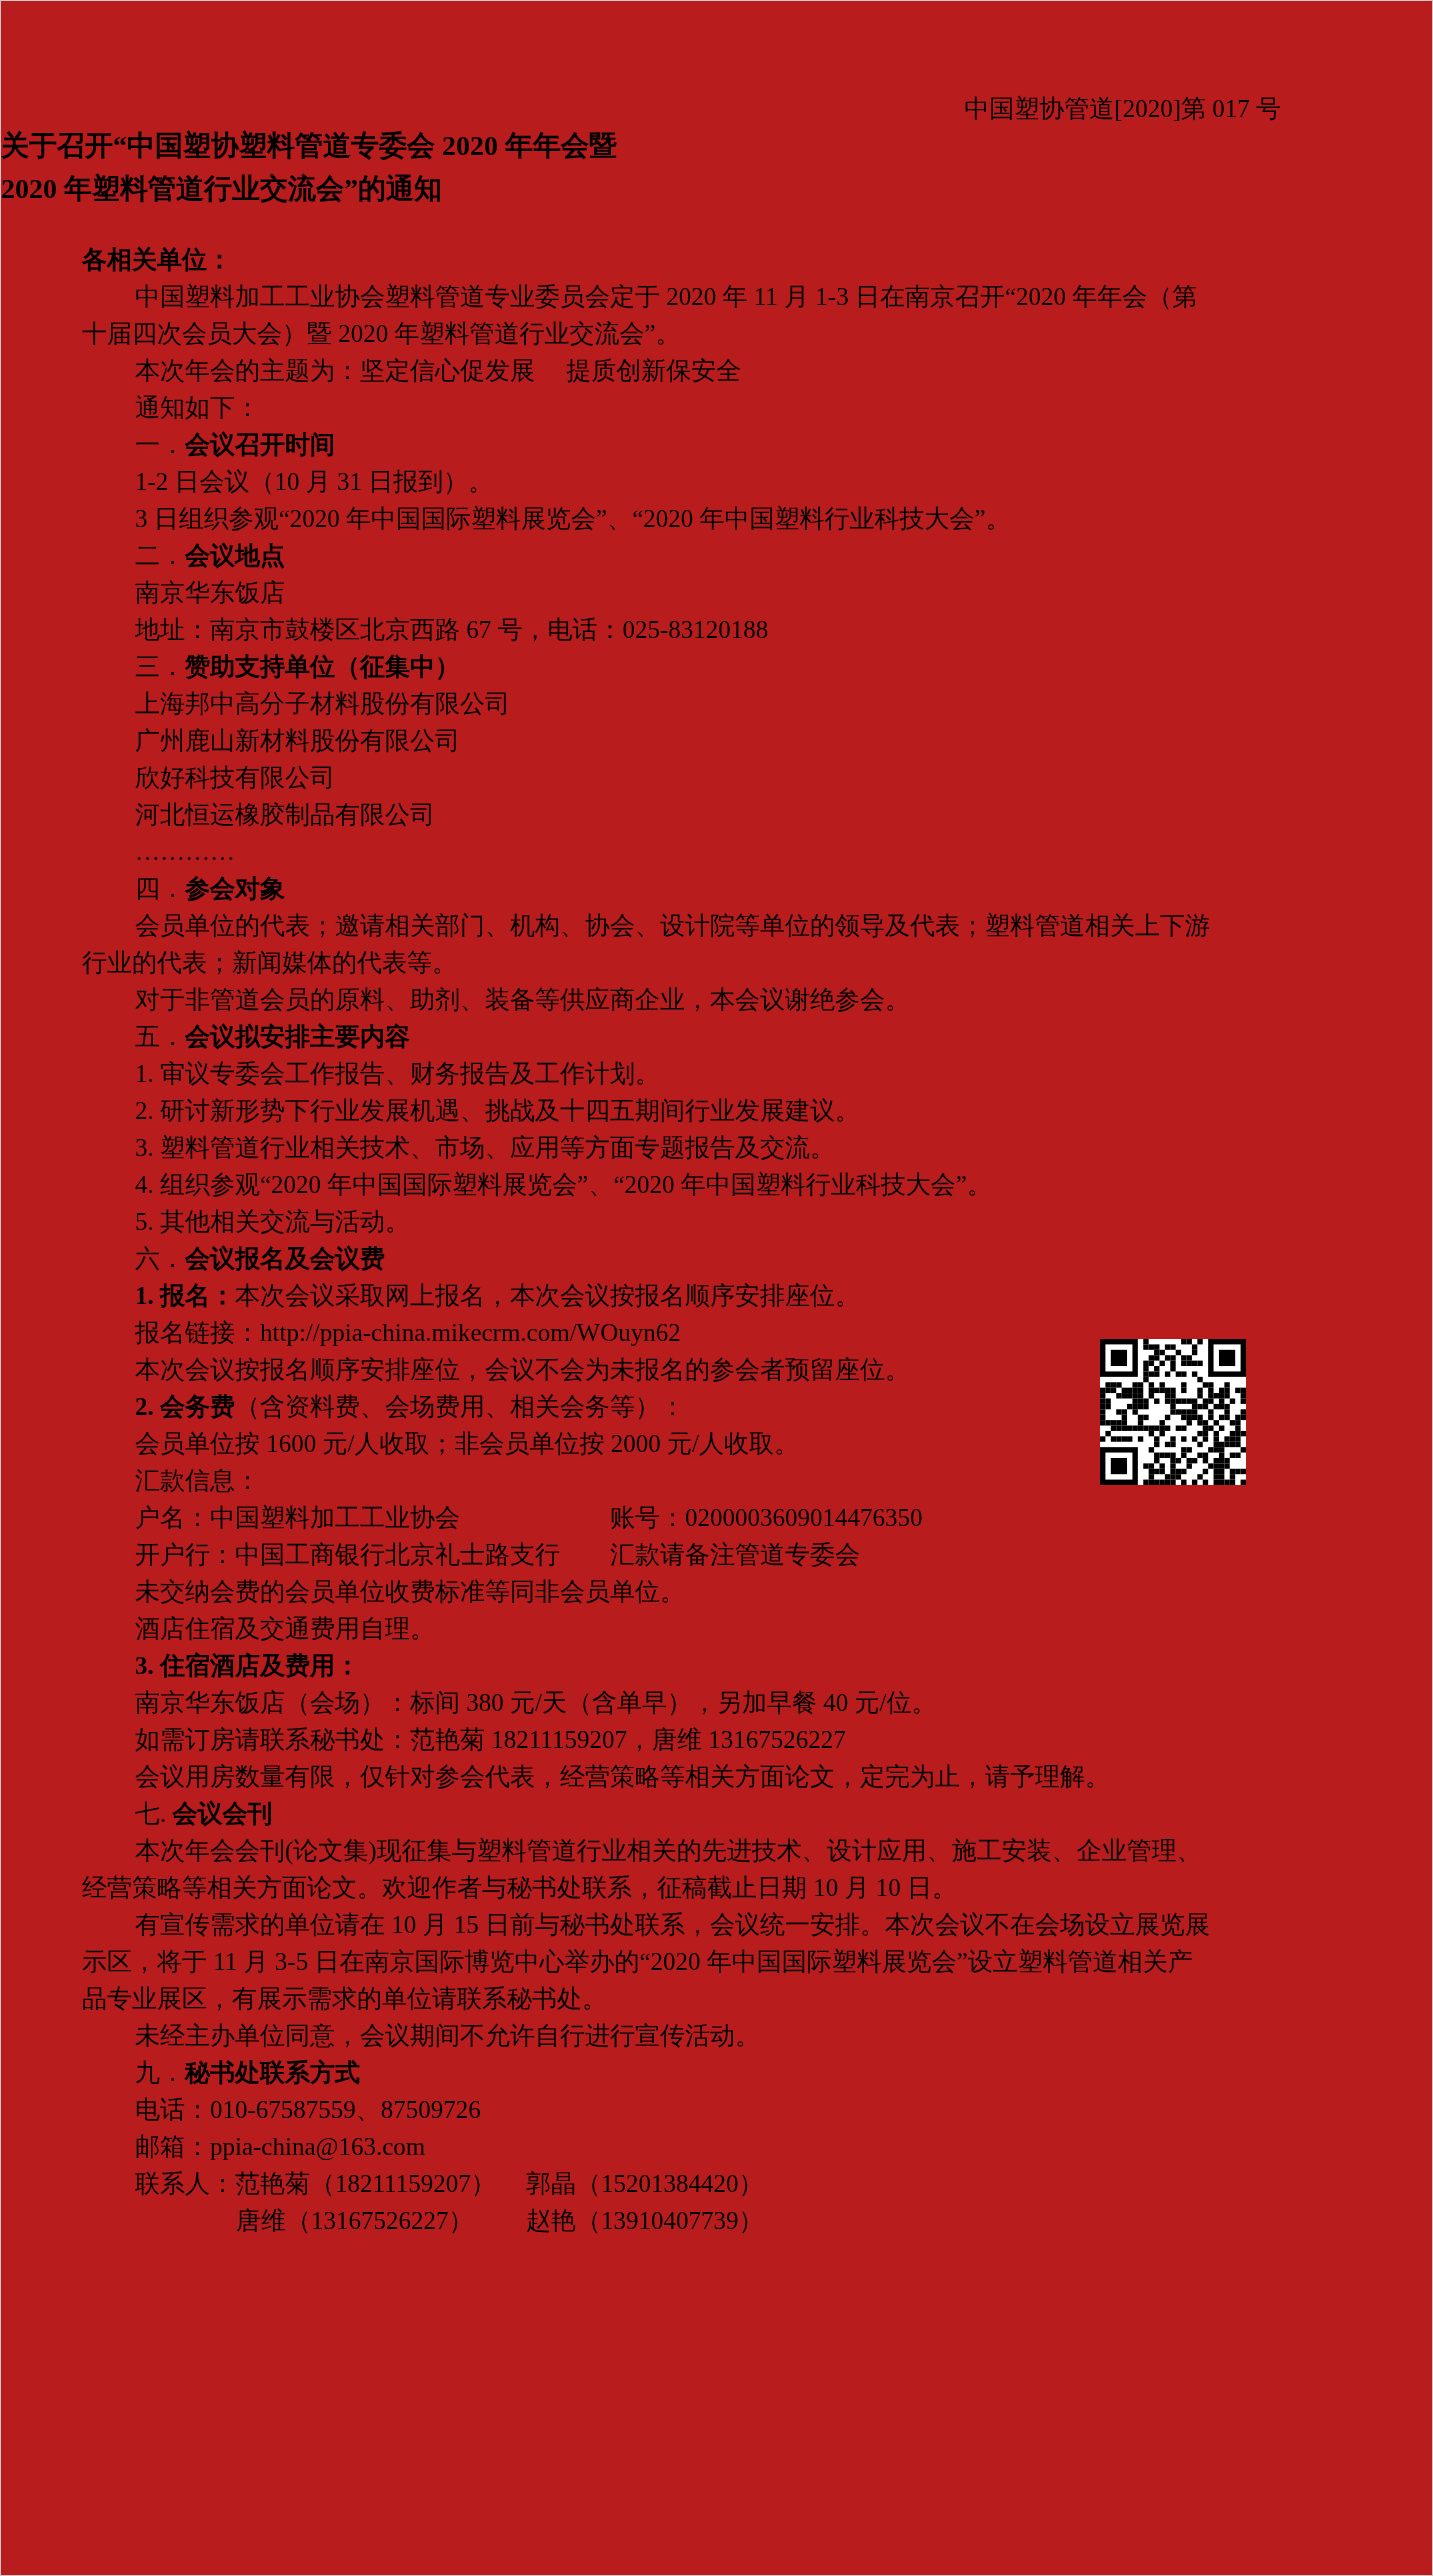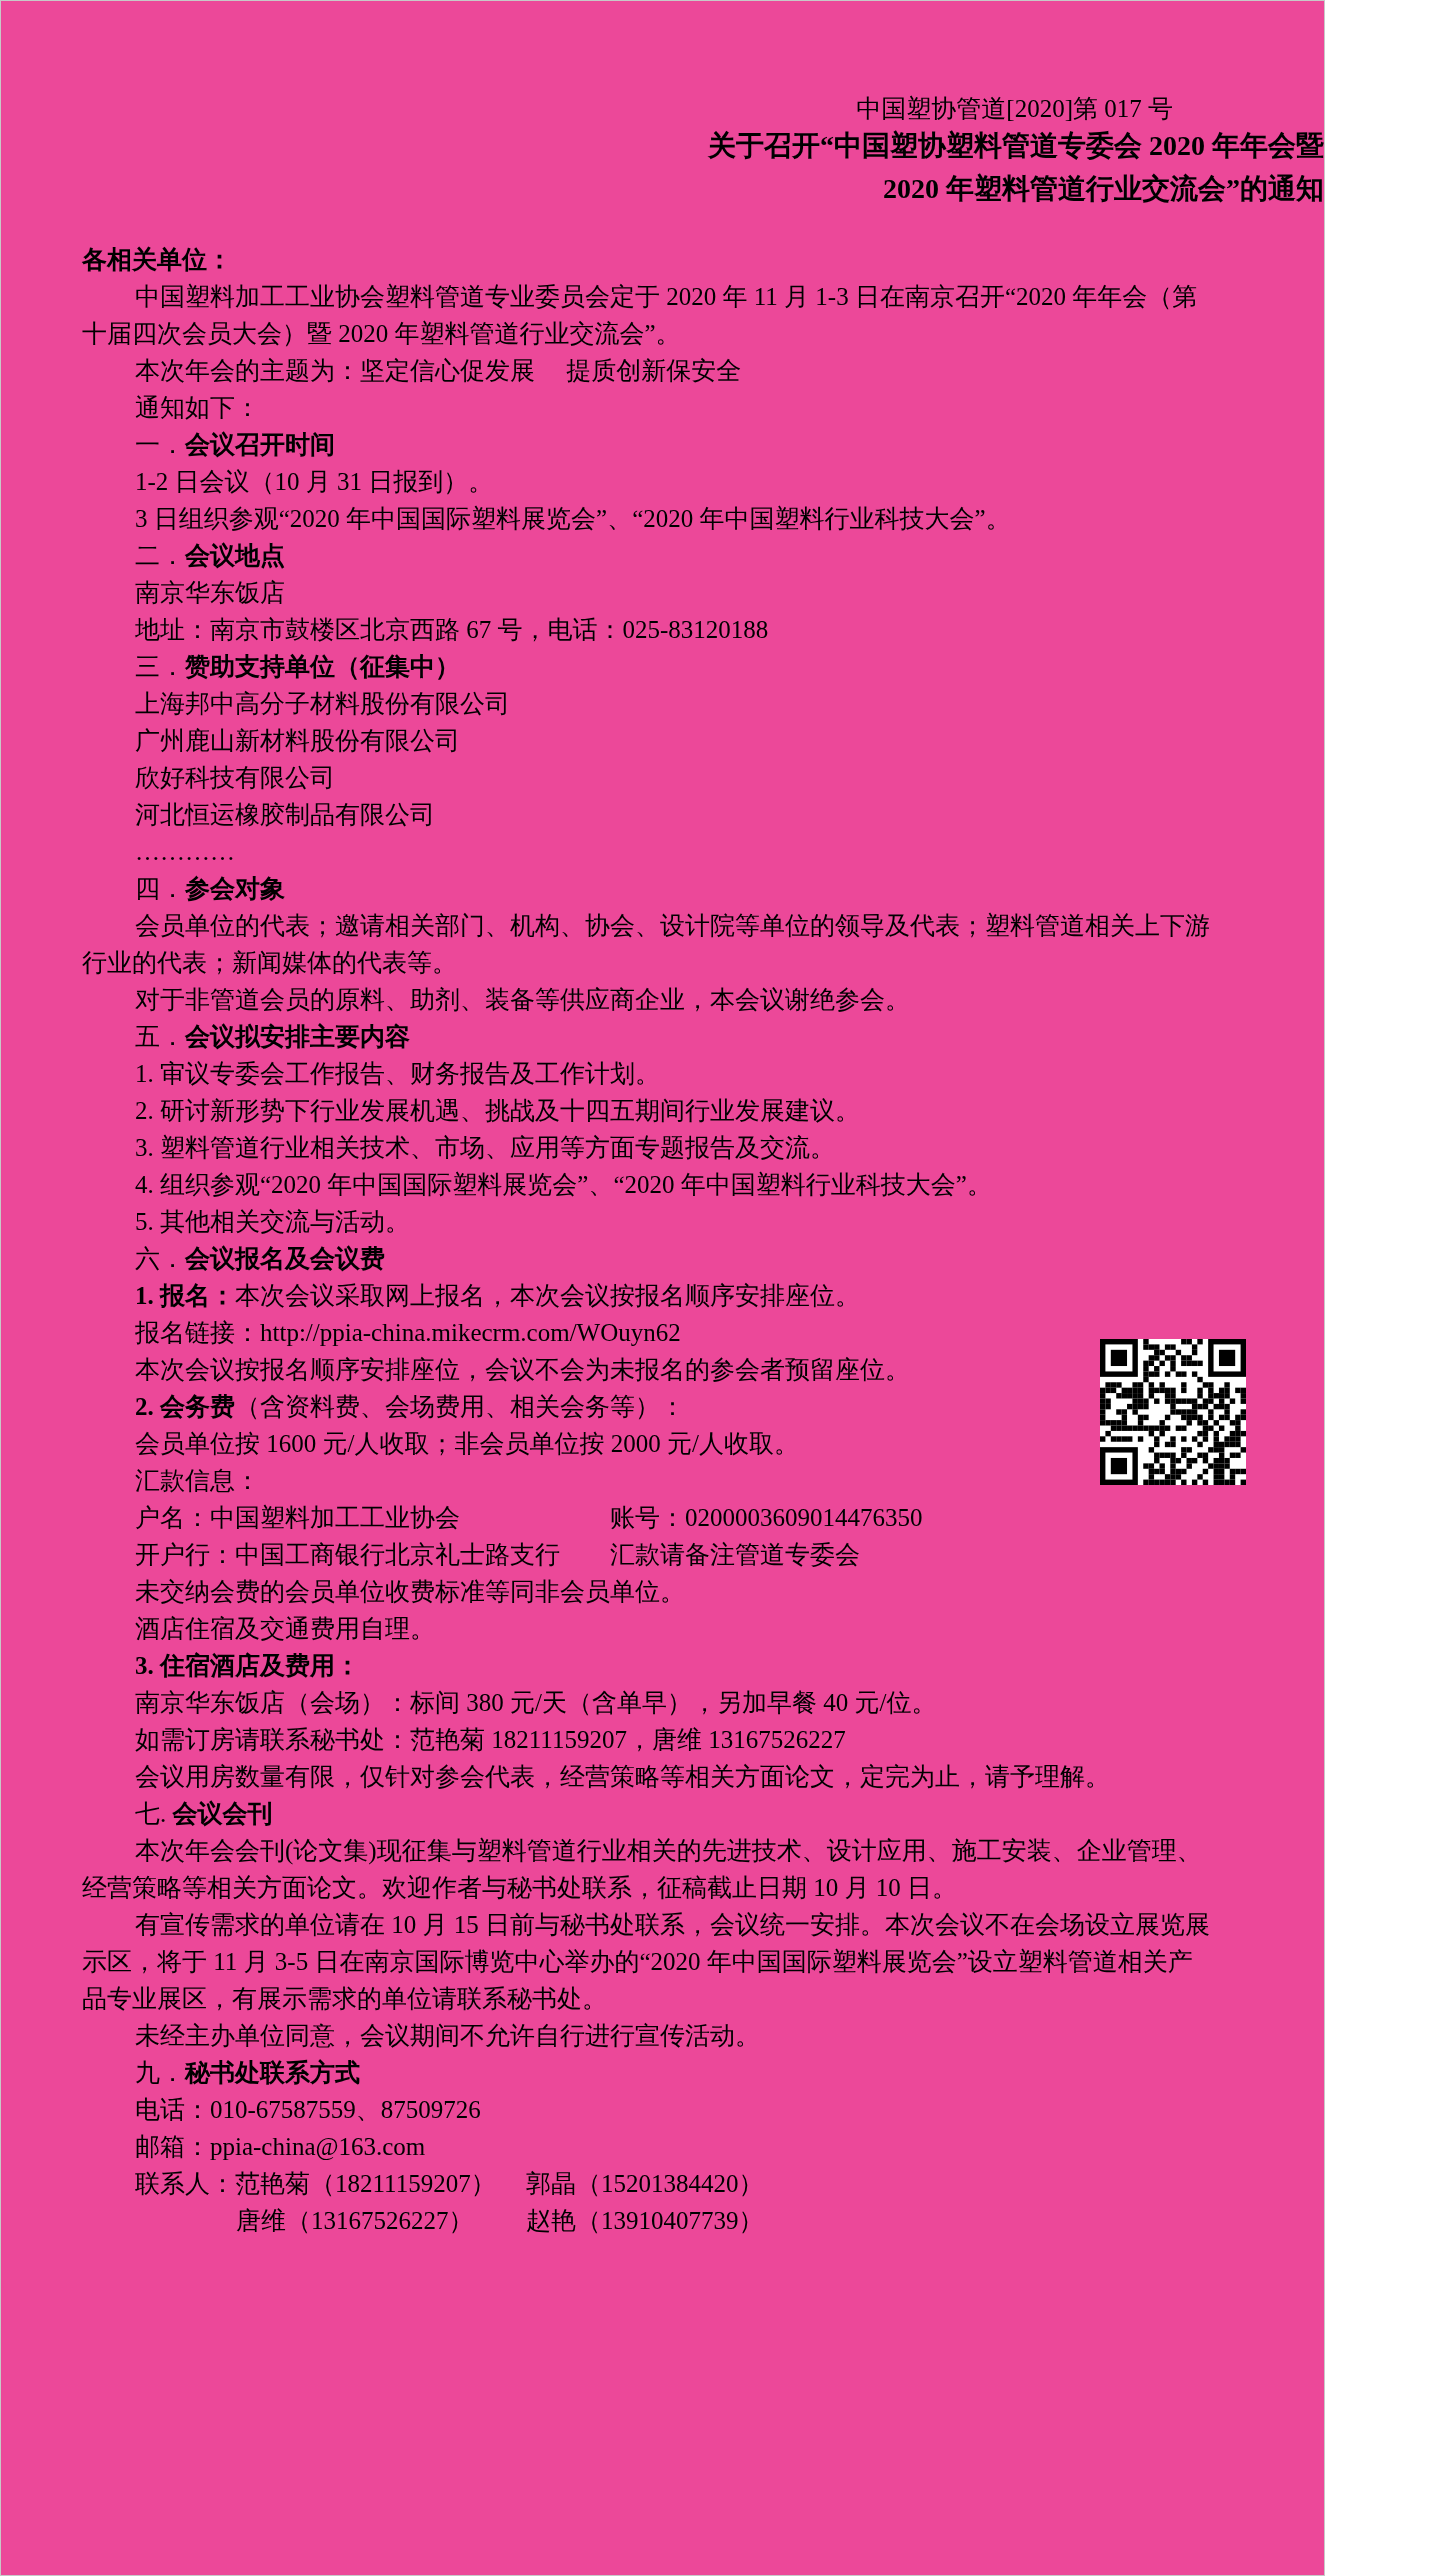--- a/index.html
+++ b/index.html
@@ -1,38 +1,38 @@
 <!DOCTYPE html>
 <html style="font-size:14.5px"><head>
 <meta charset="utf-8">
 <style>
   html,body{margin:0;padding:0;background:#ffffff;}
   .page{
     position:relative;
-    width:1325px;
+    width:1433px;
     height:2576px;
-    background:#ec4899;
+    background:#b91c1c;
     border:0.9px solid #c8c8c8;
     box-sizing:border-box;
     overflow:hidden;
     font-family:"Liberation Serif","DejaVu Serif",serif;
     color:#000;
   }
   .doc-number{
     position:absolute;
     top:90px; left:0; right:151px;
     height:36px; line-height:36px;
     text-align:right;
     font-size:25px;
     white-space:nowrap;
   }
   .title-block{
     position:absolute;
     top:123px; left:0; right:0;
-    text-align:right;
+    text-align:left;
     font-size:28px;
     font-weight:700;
     line-height:43px;
     white-space:nowrap;
   }
   .body-lines{
     position:absolute;
     top:240px; left:0; right:0;
     padding-left:81px;
     font-size:25px;

